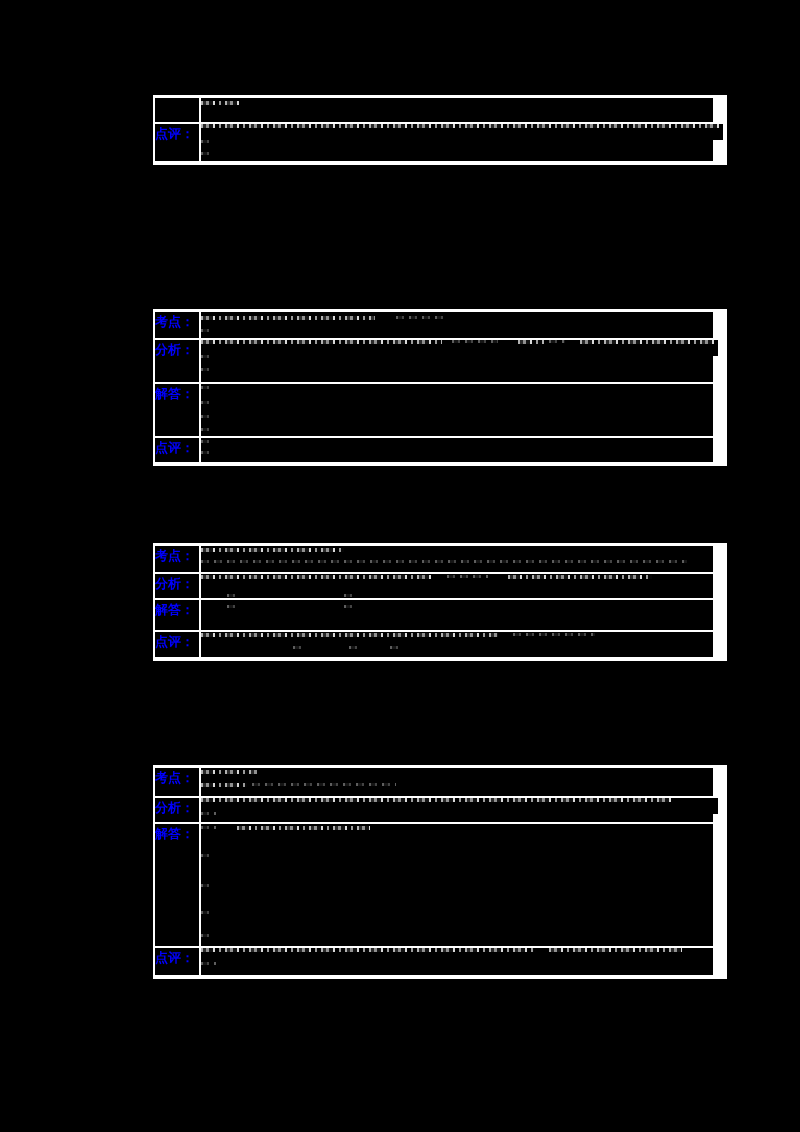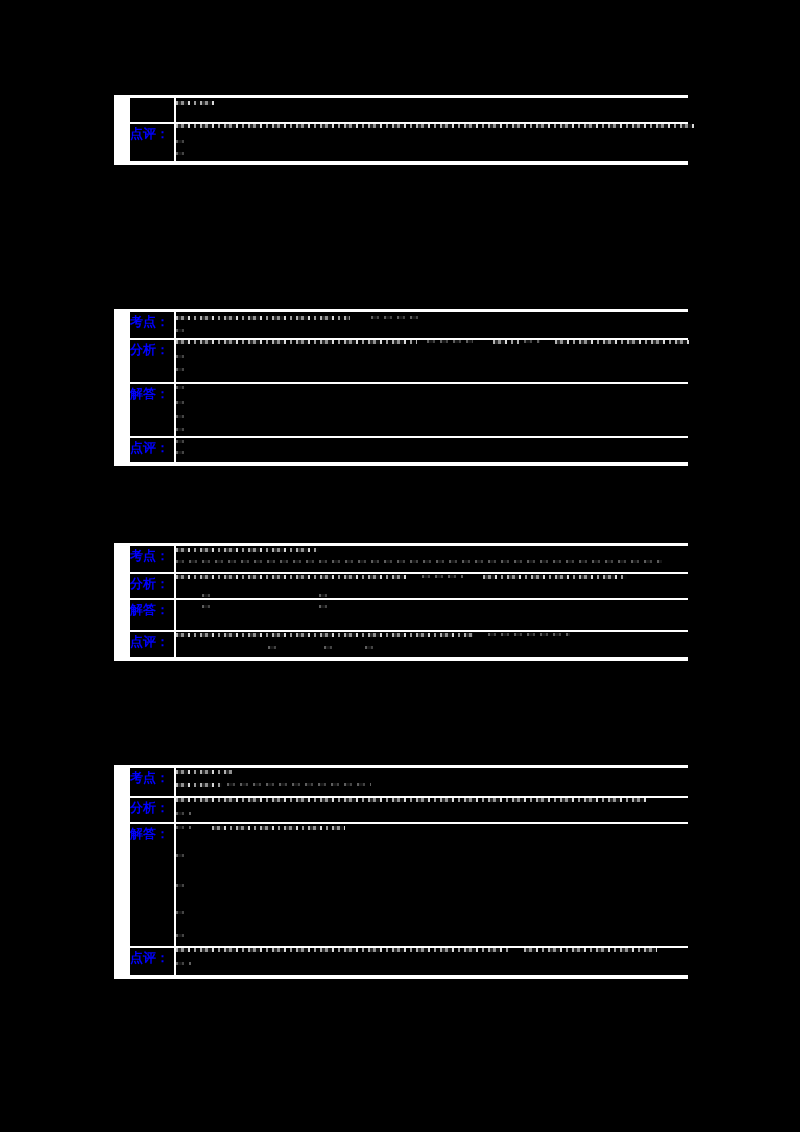--- a/index.html
+++ b/index.html
@@ -7,21 +7,22 @@
     width:800px;height:1132px;
     background:#000;
     font-family:"DejaVu Sans",sans-serif;
     overflow:hidden;
   }
   #canvas{position:relative;width:800px;height:1132px;background:#000;}
   .qtable{
     position:absolute;
     background:#fff;
     box-sizing:border-box;
-    padding:3px 14px 4px 16px;
+    padding:3px 14px 4px 2px;
+    margin-left:39px;
   }
   .qrow{display:flex;margin-bottom:2px;align-items:stretch;}
   .qrow:last-child{margin-bottom:0;}
   .lcell{
     flex:none;width:44px;margin-right:2px;
     background:#000;
     color:#0000ff;
     font-weight:bold;font-size:13px;line-height:15px;
     padding-top:2px;
     overflow:hidden;

